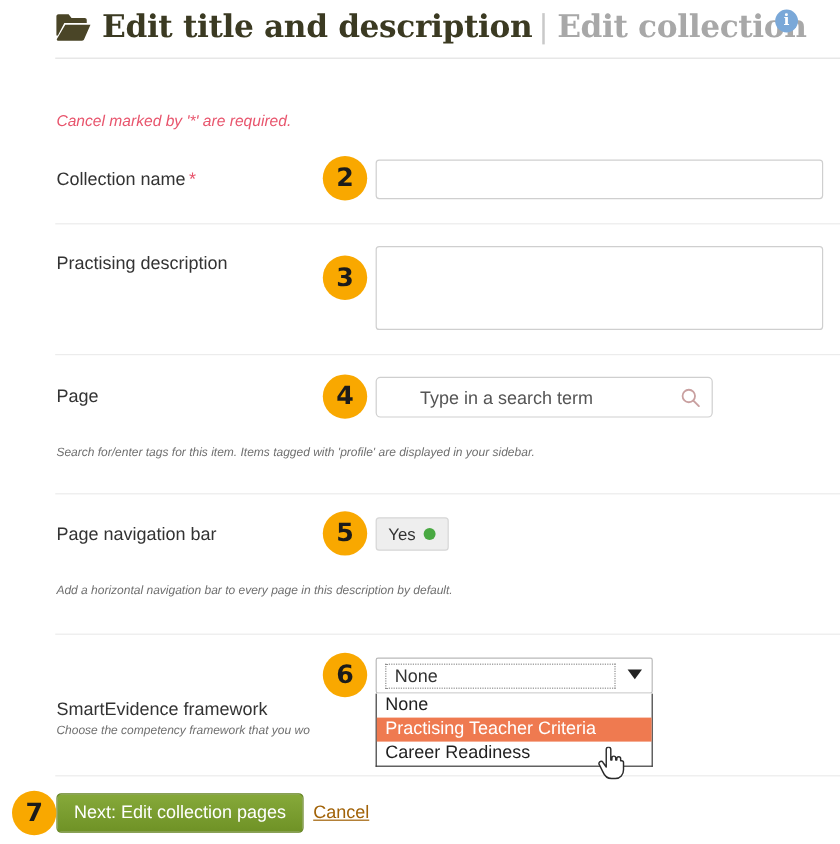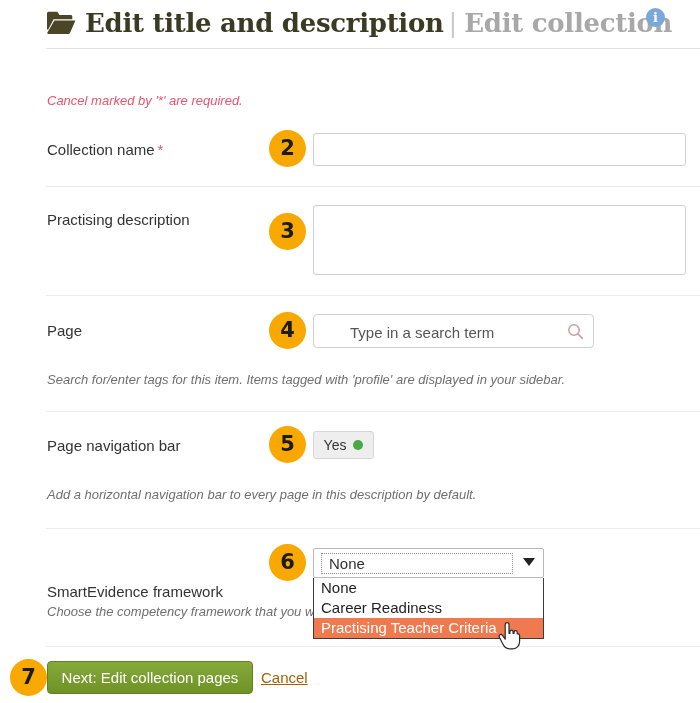--- a/index.html
+++ b/index.html
@@ -109,21 +109,21 @@
     white-space: nowrap;
   }
   .req-star {
     color: #e8556d;
     font-size: 15px;
     margin-left: 3px;
   }
 
   .help-text {
     position: absolute;
-    font-size: 13px;
+    font-size: 10px;
     font-style: italic;
     color: #6f6f6f;
     white-space: nowrap;
   }
 
   
   .step-badge {
     position: absolute;
     width: 37px;
     height: 37px;
@@ -395,22 +395,22 @@
 <div class="field-label" style="left:47px; top:554px;margin-top:29px;">SmartEvidence framework</div>
 <div class="step-badge" style="left:269px; top:544px;">6</div>
 <div class="help-text" style="left:47px; top:604px;">Choose the competency framework that you wo</div>
 
 <div class="select-box">
   <div class="select-value">None</div>
   <span class="select-arrow"></span>
 </div>
 <div class="select-menu">
   <div class="select-option">None</div>
+  <div class="select-option selected">Practising Teacher Criteria</div>
   <div class="select-option">Career Readiness</div>
-  <div class="select-option selected">Practising Teacher Criteria</div>
 </div>
 
 <span class="cursor-pointer">
   <svg viewBox="0 0 24 28" xmlns="http://www.w3.org/2000/svg">
     <path d="M8.2 2.5 C8.2 1.3 9.2 0.6 10.1 0.6 C11.1 0.6 12 1.3 12 2.5 L12 11.3 L12.9 11.3 L12.9 9.7 C12.9 8.7 13.7 8.1 14.5 8.1 C15.4 8.1 16.1 8.7 16.1 9.7 L16.1 11.4 L17 11.4 L17 10.3 C17 9.3 17.8 8.7 18.6 8.7 C19.5 8.7 20.2 9.3 20.2 10.3 L20.2 11.9 L21 11.9 C21.9 11.9 22.6 12.6 22.6 13.5 L22.6 19.5 C22.6 23.6 19.9 26.8 15.8 26.8 L12.6 26.8 C9 26.8 6.6 24.1 5.3 21 L2.3 15 C1.8 14 2.3 13 3.3 12.6 C4.1 12.3 5 12.6 5.5 13.4 L8.2 17.2 Z" fill="#ffffff" stroke="#2b2b2b" stroke-width="1.2" stroke-linejoin="round"></path>
   </svg>
 </span>
 
 <div class="rule" style="top:646px;"></div>
 

